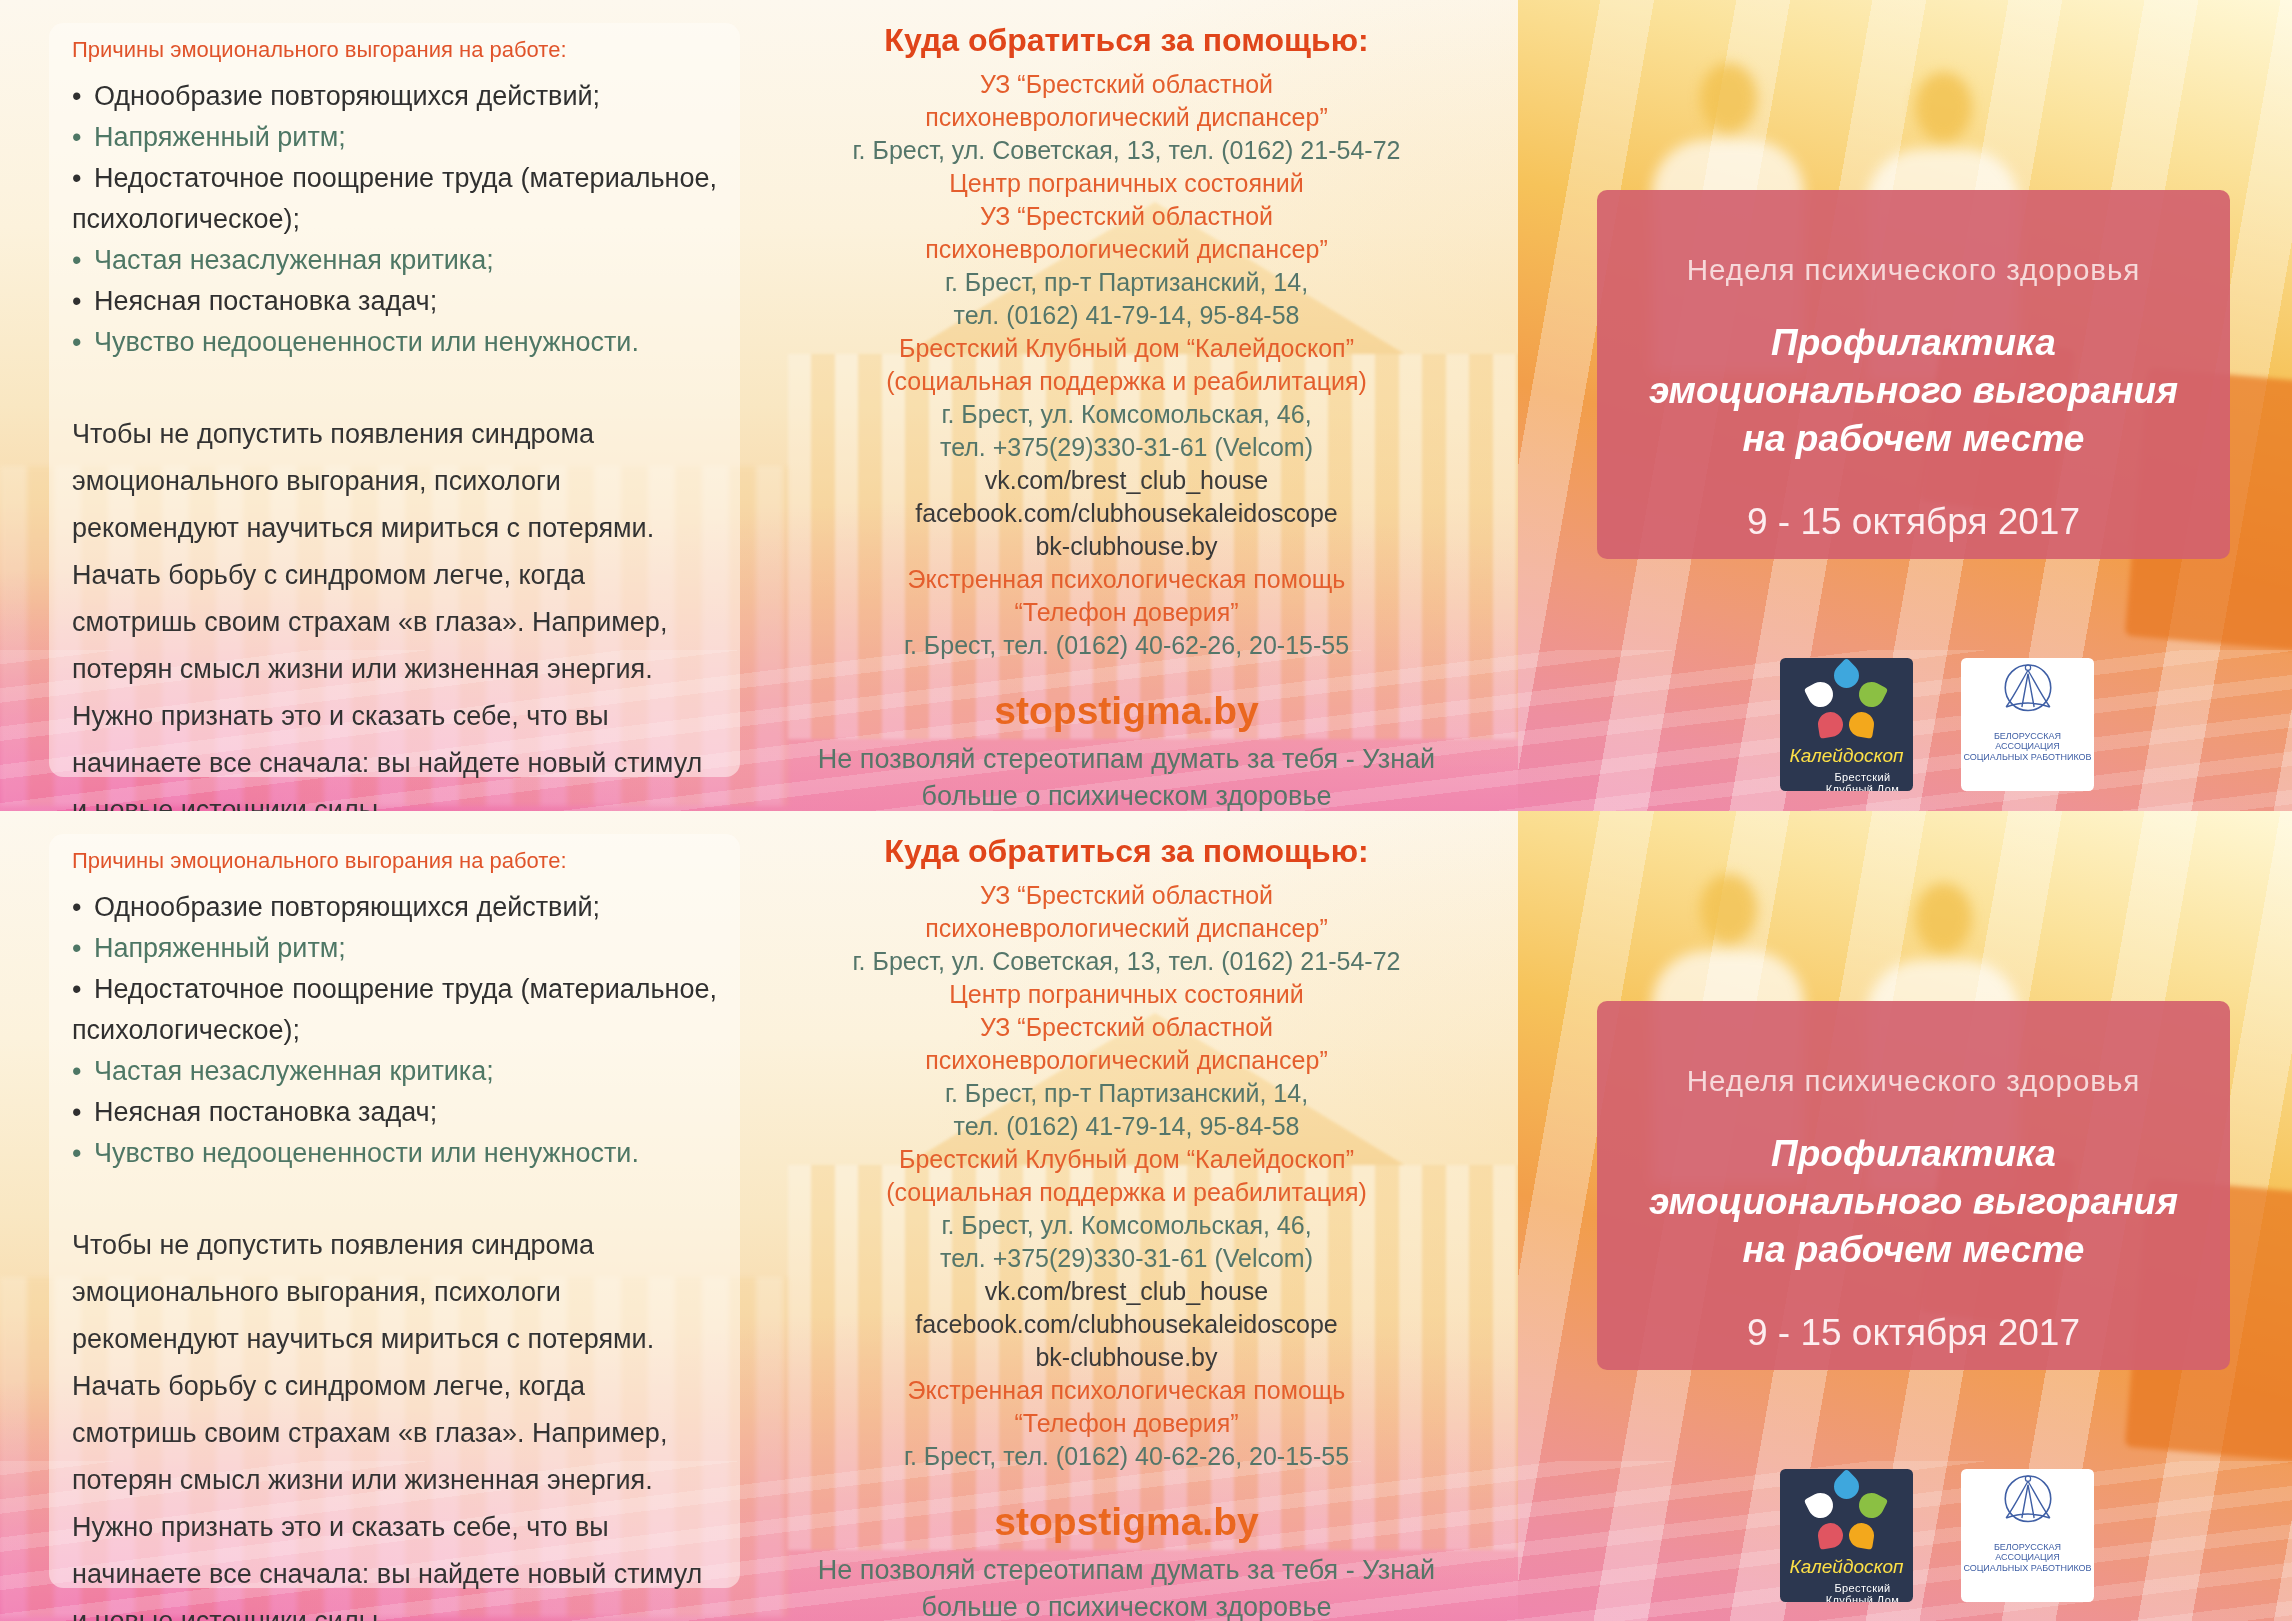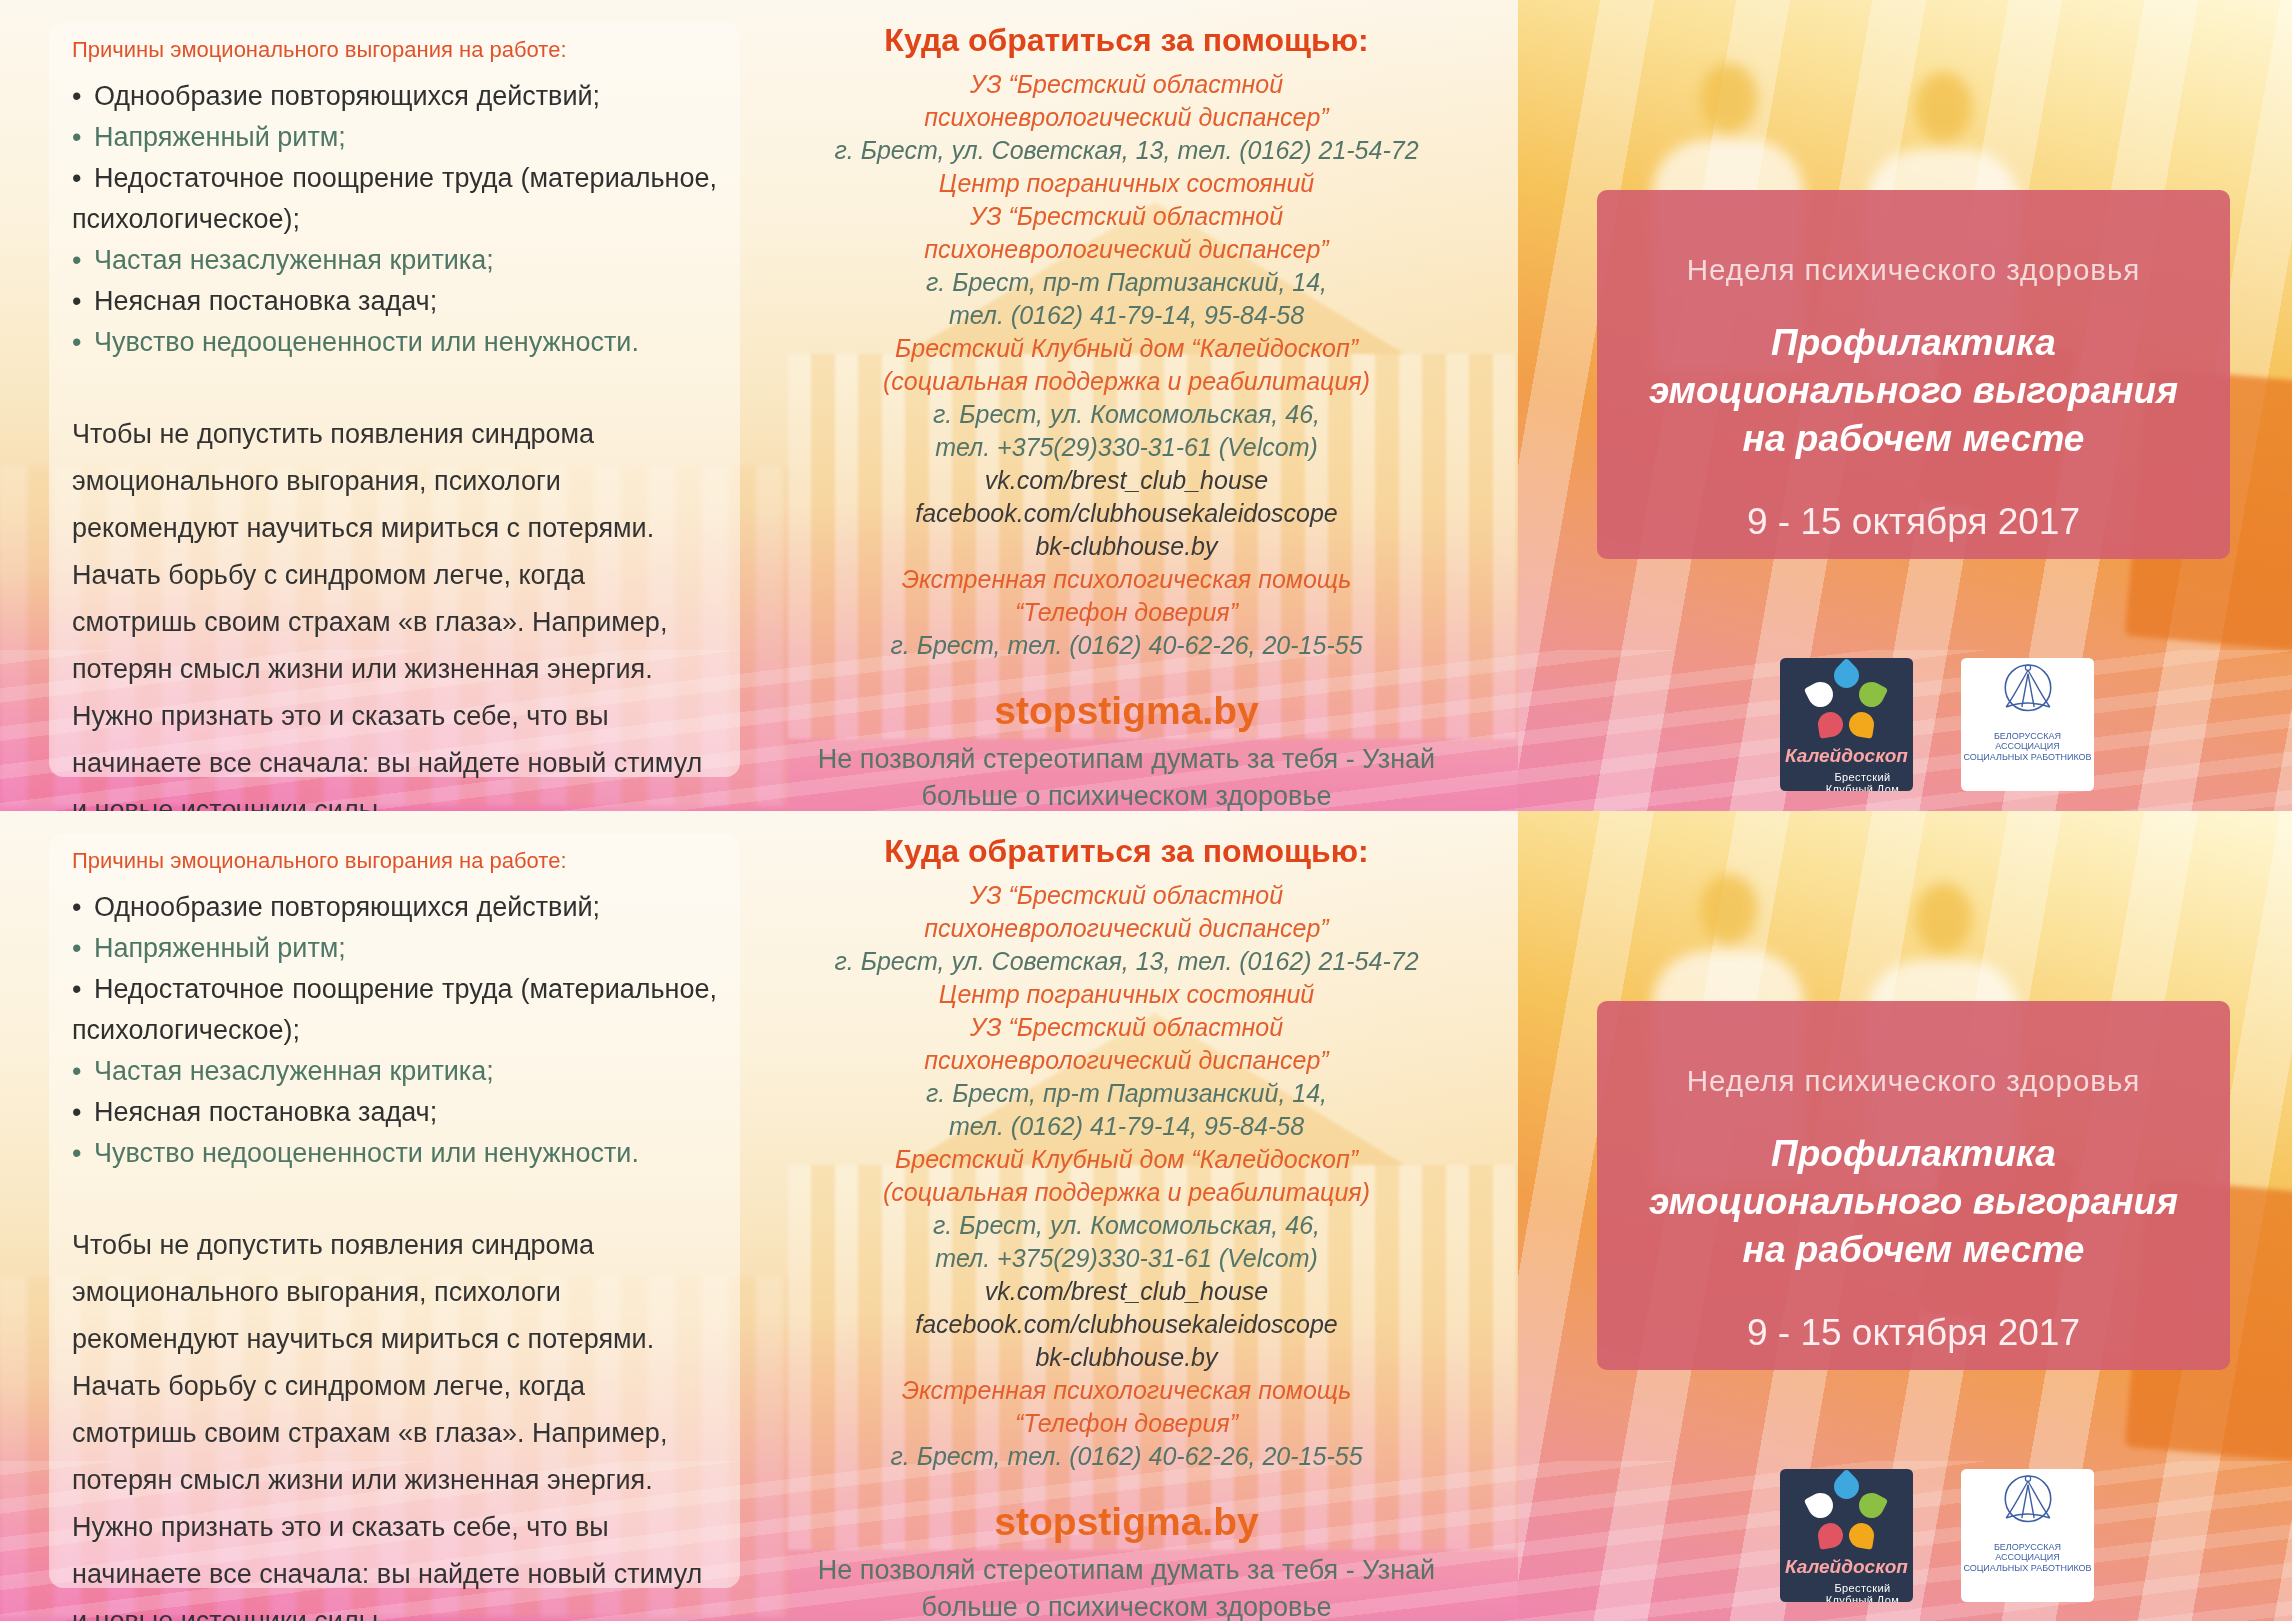--- a/index.html
+++ b/index.html
@@ -41,21 +41,21 @@
       background:rgba(255,253,250,.50);}
   .panel-left h2{margin:0 0 12.5px 0;font-size:22px;font-weight:400;color:#e0532a;}
   .bullet{font-size:27px;line-height:41px;color:#303030;text-align:justify;}
   .bullet .dot{margin-right:12.5px;}
   .bullet.teal{color:#4e7765;}
   .advice{margin:48px 0 0 0;font-size:27px;line-height:47px;color:#333333;}
 
   
   .panel-mid{position:absolute;left:777px;top:21.5px;width:699px;text-align:center;}
   .panel-mid h2{margin:0 0 9px 0;font-size:32px;font-weight:700;color:#e0451a;}
-  .line{font-size:25px;line-height:33px;font-style:italic;}
+  .line{font-size:25px;line-height:33px;}
   .line.org{color:#e45e2d;}
   .line.teal{color:#54766a;}
   .line.dark{color:#3a3a3a;}
   .site{margin-top:27px;font-size:39px;font-weight:700;color:#ea671f;}
   .tagline{margin-top:8px;font-size:27px;line-height:37px;color:#577668;}
 
   
   .title-box{position:absolute;left:1597px;top:190px;width:633px;height:369px;
       box-sizing:border-box;border-radius:10px;background:rgba(210,97,110,.92);text-align:center;}
   .kicker{margin-top:63px;font-size:29.6px;font-weight:300;letter-spacing:0.9px;color:#f6d9da;}
@@ -64,21 +64,21 @@
 
   .logos{position:absolute;left:1780px;top:658px;display:flex;gap:48px;}
   .logo{width:133px;height:133px;border-radius:5.4px;position:relative;overflow:hidden;}
   .logo-kal{background:#2c3750;text-align:center;}
   .hand{position:absolute;width:25px;height:25px;border-radius:50% 50% 50% 3.6px;}
   .hand:nth-child(1){left:54px;top:5.4px;  background:#3ea7dd;transform:rotate(135deg);}
   .hand:nth-child(2){left:79px;top:24px; background:#8bc043;transform:rotate(207deg);}
   .hand:nth-child(3){left:69px;top:54px; background:#f3a81c;transform:rotate(279deg);}
   .hand:nth-child(4){left:38px;top:54px; background:#e05561;transform:rotate(351deg);}
   .hand:nth-child(5){left:28px;top:24px; background:#ffffff;transform:rotate(63deg);}
-  .kal-title{position:absolute;left:0;right:0;top:87px;font-size:19px;font-weight:700;font-style:italic;color:#fca5a5;}
+  .kal-title{position:absolute;left:0;right:0;top:87px;font-size:19px;font-weight:400;font-style:italic;color:#fde047;}
   .kal-sub{position:absolute;left:0;right:0;top:113px;font-size:11px;letter-spacing:0.4px;color:#ffffff;padding-left:32px;}
   .logo-basw{background:#ffffff;display:flex;flex-direction:column;align-items:center;justify-content:flex-start;}
   .basw-caption{font-size:9px;line-height:10.7px;color:#3f5fa5;text-align:center;margin-top:2.7px;}
 </style>
 </head>
 <body>
 
 <div class="page">
 
   <section class="sheet">

